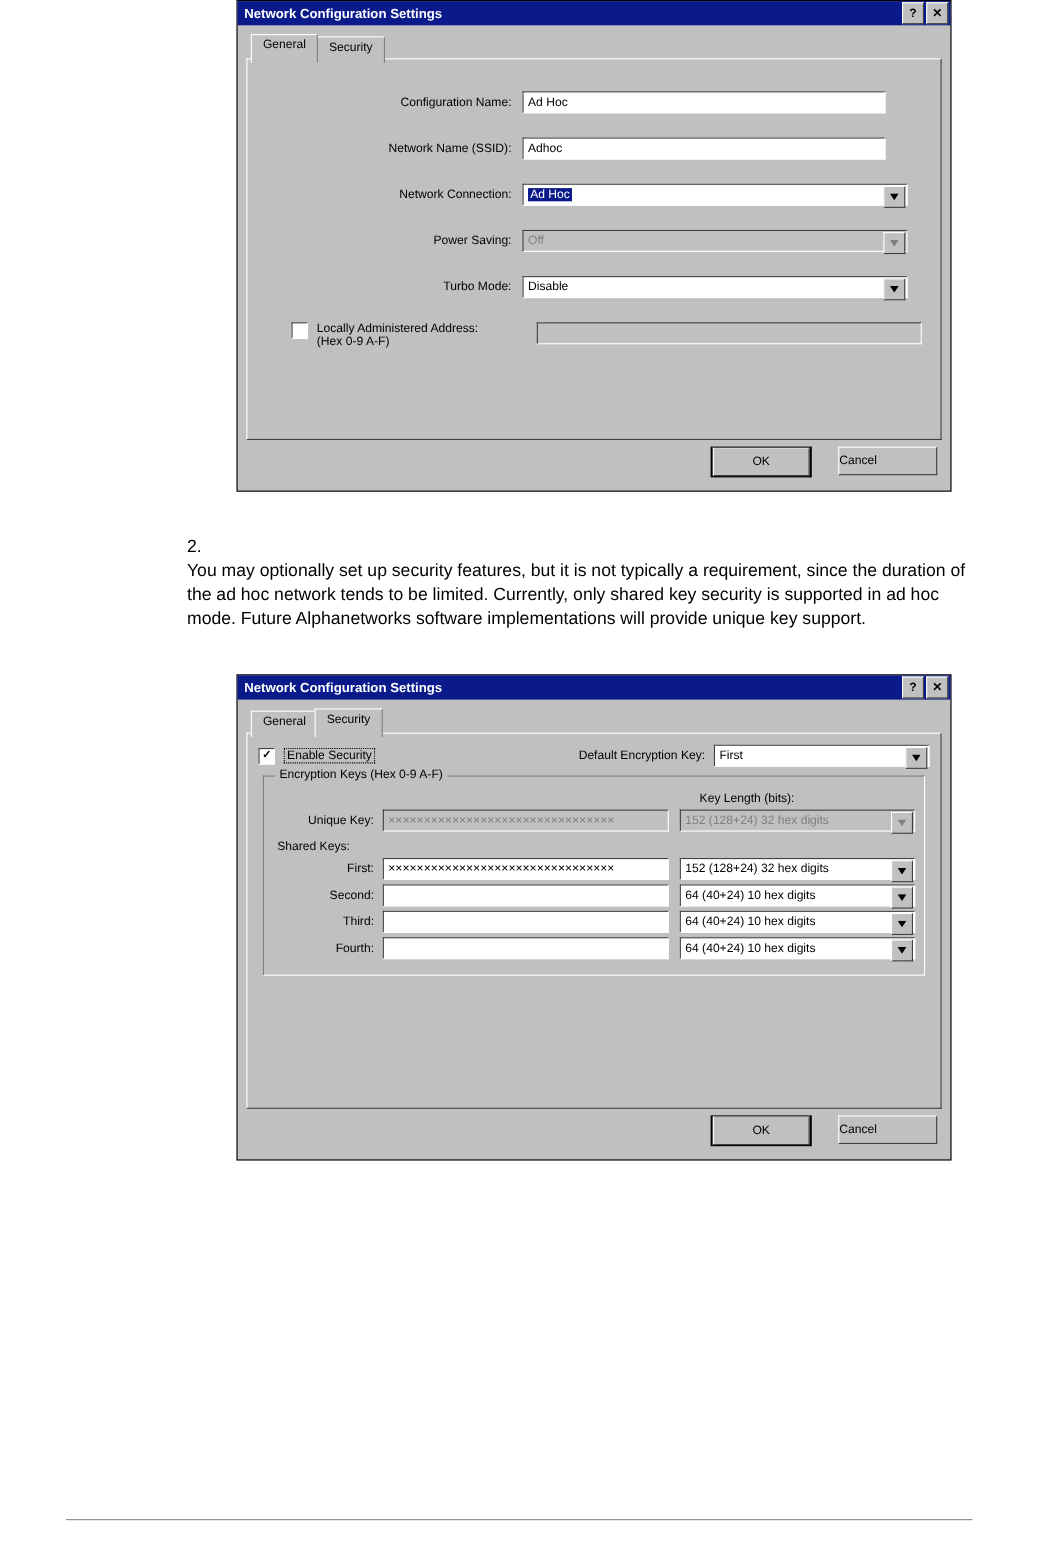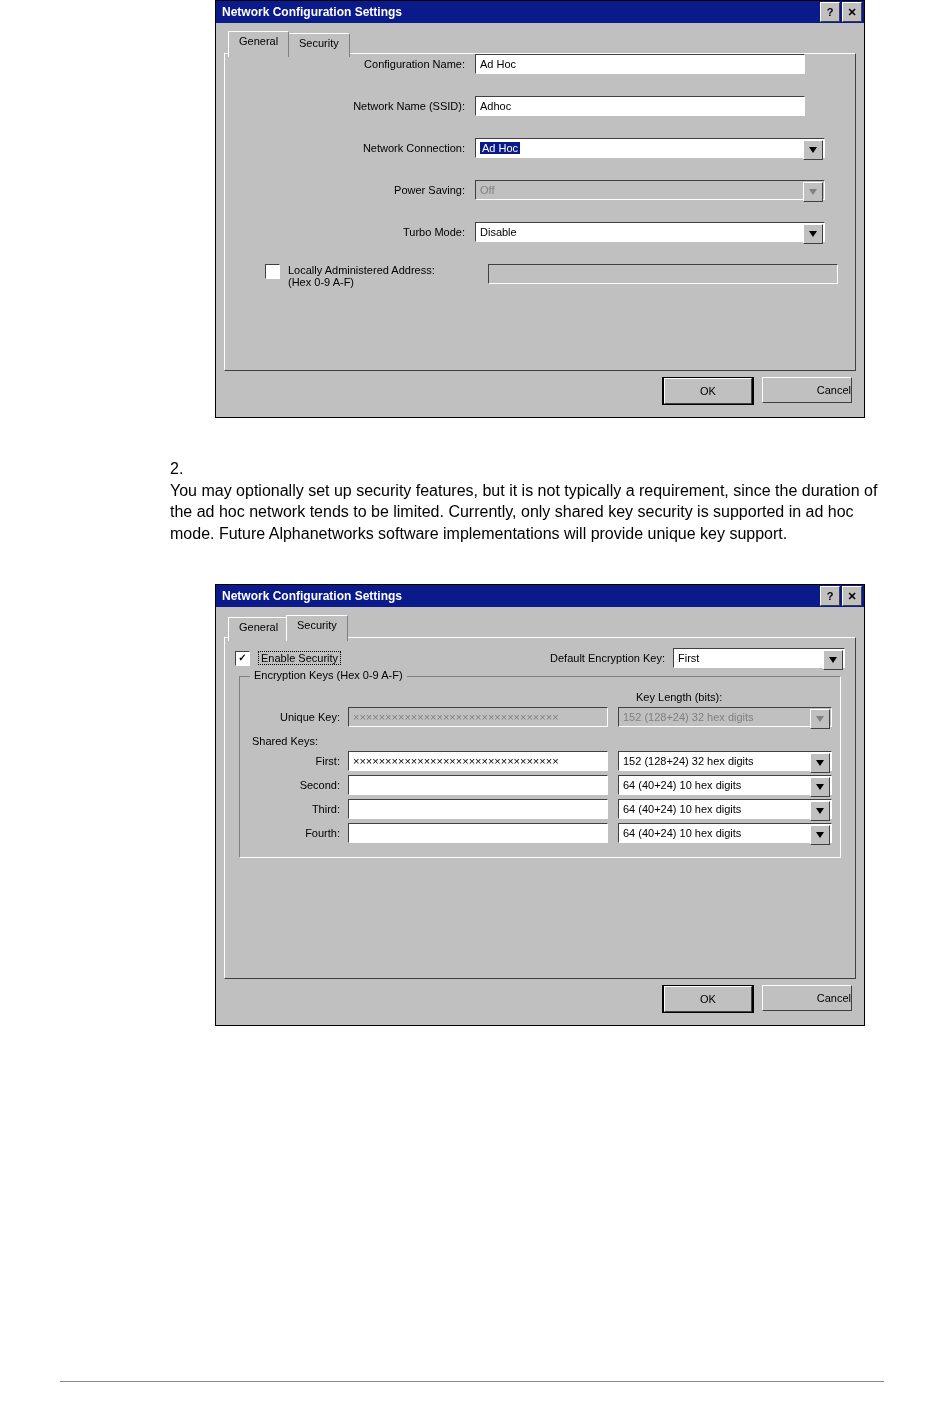--- a/index.html
+++ b/index.html
@@ -5,35 +5,35 @@
   html,body{margin:0;padding:0;background:#fff;font-family:Arial,Helvetica,sans-serif;color:#000;}
   .page{width:944px;margin:0 auto;position:relative;min-height:1412px;}
   .win{width:648px;border:1px solid #000;background:#c0c0c0;position:relative;margin-left:215px;}
   .titlebar{background:#0a1a8a;color:#fff;height:22px;display:flex;align-items:center;padding:0 2px 0 6px;}
   .titlebar .ttl{font:bold 12px/1 "MS Sans Serif",Tahoma,Arial;flex:1;}
   .tbtn{width:18px;height:18px;background:#c0c0c0;border:1px solid #fff;border-right-color:#404040;border-bottom-color:#404040;margin-left:2px;display:flex;align-items:center;justify-content:center;font:bold 11px/1 Arial;color:#000;}
   .client{padding:8px 8px 6px 8px;}
   .tabrow{position:relative;height:22px;}
   .tab{position:absolute;top:0;height:22px;background:#c0c0c0;border:1px solid #fff;border-right-color:#808080;border-bottom:none;padding:3px 10px 0 10px;font:11px "MS Sans Serif",Tahoma,Arial;}
   .tab.inactive{top:2px;height:20px;}
-  .panel{border:1px solid #fff;border-left-color:#fff;border-top-color:#fff;border-right-color:#404040;border-bottom-color:#404040;background:#c0c0c0;padding:0 10px 16px 10px;min-height:300px;}
+  .panel{border:1px solid #fff;border-left-color:#fff;border-top-color:#fff;border-right-color:#404040;border-bottom-color:#404040;background:#c0c0c0;padding:29px 10px 16px 10px;min-height:300px;}
   .row{display:flex;align-items:center;margin:0 0 22px 0;}
   .lbl{width:230px;text-align:right;padding-right:10px;font:11px "MS Sans Serif",Tahoma,Arial;}
   .lbl2{font:11px "MS Sans Serif",Tahoma,Arial;text-align:right;}
   .sunken{border:1px solid #404040;border-right-color:#fff;border-bottom-color:#fff;background:#fff;height:20px;padding:2px 4px;font:11px "MS Sans Serif",Tahoma,Arial;box-sizing:border-box;flex:0 0 auto;width:330px;display:flex;align-items:center;}
   .sunken.disabled{background:#c0c0c0;color:#808080;}
   .combo{position:relative;}
   .combo .arrow{position:absolute;right:1px;top:1px;width:18px;height:18px;background:#c0c0c0;border:1px solid #fff;border-right-color:#404040;border-bottom-color:#404040;display:flex;align-items:center;justify-content:center;}
   .combo .arrow svg{width:8px;height:6px;}
   .highlight{background:#0a1a8a;color:#fff;padding:0 2px;}
   .chk{width:13px;height:13px;background:#fff;border:1px solid #404040;border-right-color:#fff;border-bottom-color:#fff;display:inline-flex;align-items:center;justify-content:center;margin-right:8px;font:bold 10px/1 Arial;}
   .lastrow{display:flex;align-items:flex-start;margin-top:4px;}
   .lastrow .lblmulti{width:200px;text-align:left;padding-left:0;font:11px "MS Sans Serif",Tahoma,Arial;}
   .btnrow{display:flex;justify-content:flex-end;gap:8px;padding:6px 4px 6px 0;}
-  .btn{width:88px;height:24px;background:#c0c0c0;border:1px solid #fff;border-right-color:#404040;border-bottom-color:#404040;font:11px "MS Sans Serif",Tahoma,Arial;display:flex;align-items:center;justify-content:flex-end;}
+  .btn{width:88px;height:24px;background:#c0c0c0;border:1px solid #fff;border-right-color:#404040;border-bottom-color:#404040;font:11px "MS Sans Serif",Tahoma,Arial;display:flex;align-items:center;justify-content:flex-start;margin-left:16px;}
   .btn.default{border:2px solid #000;padding:0;}
   .btn.default .inner{width:100%;height:100%;border:1px solid #fff;border-right-color:#404040;border-bottom-color:#404040;display:flex;align-items:center;justify-content:center;}
   .bodytext{margin:40px 60px 40px 170px;font:16px/1.35 Arial;display:flex;flex-direction:column;}
   .bodytext .num{width:34px;flex:none;}
   .bodytext .num::after{content:"2.";}
   .group{border:1px solid #808080;border-right-color:#fff;border-bottom-color:#fff;margin:8px 4px 24px 4px;padding:10px 8px 10px 8px;position:relative;}
   .group .legend{position:absolute;top:-8px;left:10px;background:#c0c0c0;padding:0 4px;font:11px "MS Sans Serif",Tahoma,Arial;}
   .keyrow{display:flex;align-items:center;margin:4px 0;}
   .klabel{width:92px;text-align:right;padding-right:8px;font:11px "MS Sans Serif",Tahoma,Arial;}
   .kinput{flex:1;max-width:290px;}
@@ -142,21 +142,21 @@
         <div class="tab inactive" style="left:4px;">General</div>
         <div class="tab" style="left:62px;z-index:2;">Security</div>
       </div>
       <div class="panel" style="padding:10px 10px 30px 10px;">
 
         <div class="toprow">
           <span class="chk">✓</span>
           <span class="lbl2 dot-focus">Enable Security</span>
           <span style="flex:1"></span>
           <span class="lbl2" style="margin-right:8px;">Default Encryption Key:</span>
-          <div class="sunken combo" style="width:172px;">
+          <div class="sunken combo" style="width:196px;">
             <span>First</span>
             <span class="arrow">
                 <svg viewBox="0 0 8 6">
                   <polygon points="0,0 8,0 4,6" fill="#000"></polygon>
                 </svg>
               </span>
           </div>
         </div>
 
         <div class="group">

